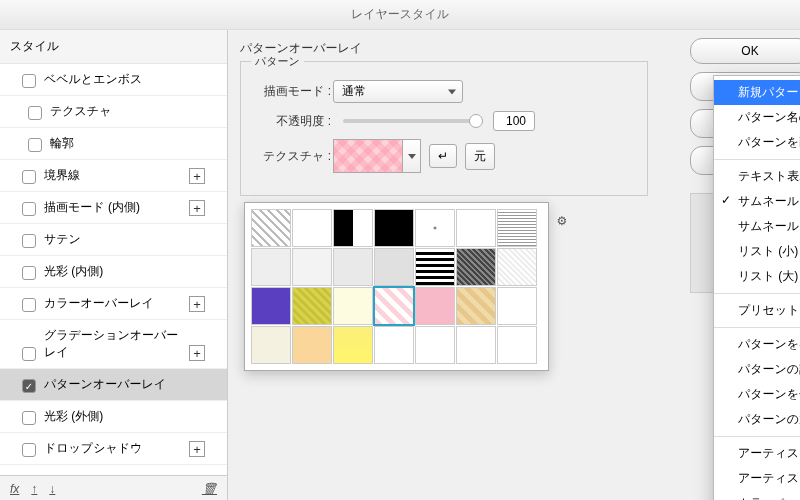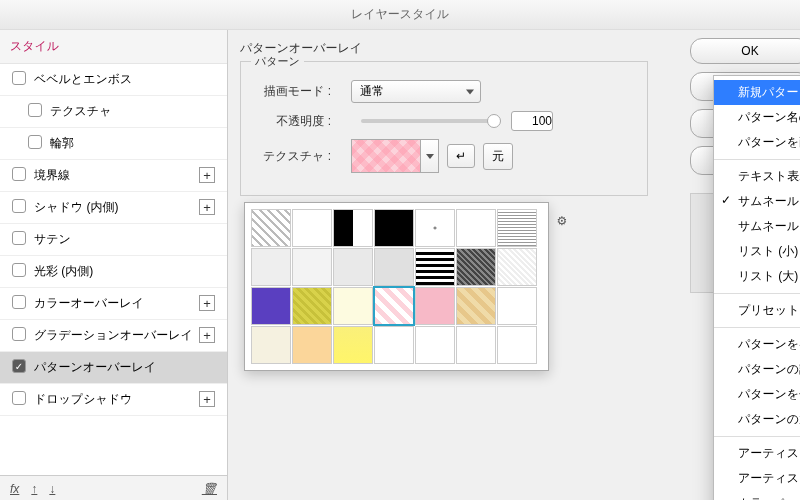--- a/index.html
+++ b/index.html
@@ -2,42 +2,42 @@
 <html><head>
 <meta charset="utf-8">
 <style>
   * { box-sizing: border-box; margin: 0; padding: 0; font-family: "Hiragino Kaku Gothic Pro", sans-serif; font-size: 12px; }
   body { background: #f0f0f0; width: 800px; height: 500px; overflow: hidden; }
   .win { background: #f0f0f0; }
   .titlebar { text-align: center; padding: 6px 0; color: #666; font-size: 12px; background: linear-gradient(#f8f8f8,#e8e8e8); border-bottom: 1px solid #ddd; }
   .body { display: flex; height: 472px; }
   .left { width: 228px; border-right: 1px solid #ccc; display:flex; flex-direction:column;}
   .style-list { flex:1; overflow:auto; background:#fff;}
-  .style-list .head { padding: 8px 10px; font-size: 12px; color:#be185d; background:#f5f5f5; border-bottom:1px solid #e5e5e5;}
-  .style-list .item { display:flex; align-items:flex-start; justify-content:space-between; padding: 7px 12px; border-bottom:1px solid #eee; cursor:pointer;}
+  .style-list .head { padding: 8px 10px; font-size: 12px; color:#000000; background:#f5f5f5; border-bottom:1px solid #e5e5e5;}
+  .style-list .item { display:flex; align-items:flex-end; justify-content:space-between; padding: 7px 22px; border-bottom:1px solid #eee; cursor:pointer;}
   .style-list .item.sub { padding-left: 28px;}
   .style-list .item.sel { background:#d6d6d6;}
   .chk { width:14px; height:14px; border:1px solid #999; border-radius:3px; background:#fff; margin-right:8px; display:inline-flex; align-items:center; justify-content:center; font-size:10px; color:#333;}
   .chk.on { background:#5a5a5a; color:#fff;}
   .lbl { flex:1; }
   .plus { width:16px; height:16px; border:1px solid #999; display:flex; align-items:center; justify-content:center; font-size:13px; color:#333; background:#fff;}
   .footer { display:flex; align-items:center; gap:12px; padding:6px 10px; border-top:1px solid #ccc; background:#f3f3f3;}
   .footer span { color:#555; font-style:italic;text-decoration:underline;}
   .footer .trash { margin-left:auto;}
   .main { flex:1; padding:10px 12px; position:relative;}
   .group-title { color:#333; margin-bottom:4px; font-size:12px;}
   .fieldset { border:1px solid #ccc; padding:10px 12px 14px; position:relative; background:#f0f0f0; }
   .legend { position:absolute; top:-8px; left:10px; background:#f0f0f0; padding:0 4px; color:#333; font-size:11px;}
   .row { display:flex; align-items:center; margin:8px 0;}
-  .row .cap { width:78px; text-align:right; margin-right:20px; color:#333;}
+  .row .cap { width:78px; text-align:right; margin-right:2px; color:#333;}
   .select { border:1px solid #aaa; background:linear-gradient(#fff,#eee); padding:2px 20px 2px 8px; border-radius:3px; position:relative; min-width:130px;}
   .select::after { content:""; position:absolute; right:6px; top:50%; width:0;height:0; border-left:4px solid transparent; border-right:4px solid transparent; border-top:5px solid #555; transform:translateY(-50%);}
   .slider { flex:1; margin:0 10px; height:4px; background:#ccc; border-radius:2px; position:relative; max-width:140px;}
   .slider .thumb { position:absolute; right:0; top:-5px; width:14px; height:14px; border-radius:50%; background:#fff; border:1px solid #aaa;}
-  .num { width:42px; border:1px solid #aaa; padding:2px 20px; background:#fff; border-radius:3px; text-align:right;}
+  .num { width:42px; border:1px solid #aaa; padding:2px 12px; background:#fff; border-radius:3px; text-align:right;}
   .swatch { width:70px; height:34px; border:1px solid #aaa; background:#fcd3db; background-image: repeating-linear-gradient(45deg, rgba(255,150,170,.4) 0 6px, transparent 6px 12px), repeating-linear-gradient(-45deg, rgba(255,150,170,.4) 0 6px, transparent 6px 12px);}
   .arrow-btn { width:18px; height:34px; border:1px solid #aaa; border-left:none; background:linear-gradient(#fff,#eee); display:flex; align-items:center; justify-content:center;}
   .arrow-btn::after{content:""; width:0;height:0; border-left:4px solid transparent; border-right:4px solid transparent; border-top:5px solid #555;}
   .sq-btn { border:1px solid #aaa; background:linear-gradient(#fff,#eee); padding:4px 8px; border-radius:3px; margin-left:8px; min-width:28px; text-align:center;}
   .picker { position:absolute; top:172px; left:16px; background:#fff; border:1px solid #aaa; box-shadow:0 4px 12px rgba(0,0,0,.2); padding:6px; width:305px;}
   .picker-grid { display:grid; grid-template-columns:repeat(7, 40px); gap:1px;}
   .picker-grid .cell { width:40px; height:38px; border:1px solid #ccc; background:#fff;}
   .picker-grid .cell.sel { outline:2px solid #2aa3c7; outline-offset:-1px;}
   .gear { position:absolute; top:8px; right:-24px; width:20px; height:20px; display:flex; align-items:center; justify-content:center; color:#555;}
   .rightbtns { position:absolute; top:0; right:-10px; width:130px; padding:8px 0; display:flex; flex-direction:column; gap:8px; align-items:flex-end;}
@@ -74,21 +74,21 @@
               <span class="chk"></span>
               <span class="lbl">輪郭</span>
             </div>
             <div class="item">
               <span class="chk"></span>
               <span class="lbl">境界線</span>
               <span class="plus">+</span>
             </div>
             <div class="item">
               <span class="chk"></span>
-              <span class="lbl">シャドウ (内側)</span>
+              <span class="lbl">描画モード (内側)</span>
               <span class="plus">+</span>
             </div>
             <div class="item">
               <span class="chk"></span>
               <span class="lbl">サテン</span>
             </div>
             <div class="item">
               <span class="chk"></span>
               <span class="lbl">光彩 (内側)</span>
             </div>
@@ -98,20 +98,24 @@
               <span class="plus">+</span>
             </div>
             <div class="item">
               <span class="chk"></span>
               <span class="lbl">グラデーションオーバーレイ</span>
               <span class="plus">+</span>
             </div>
             <div class="item sel">
               <span class="chk on">✓</span>
               <span class="lbl">パターンオーバーレイ</span>
+            </div>
+            <div class="item">
+              <span class="chk"></span>
+              <span class="lbl">光彩 (外側)</span>
             </div>
             <div class="item">
               <span class="chk"></span>
               <span class="lbl">ドロップシャドウ</span>
               <span class="plus">+</span>
             </div>
           </div>
       </div>
       <div class="footer">
         <span>fx</span>

